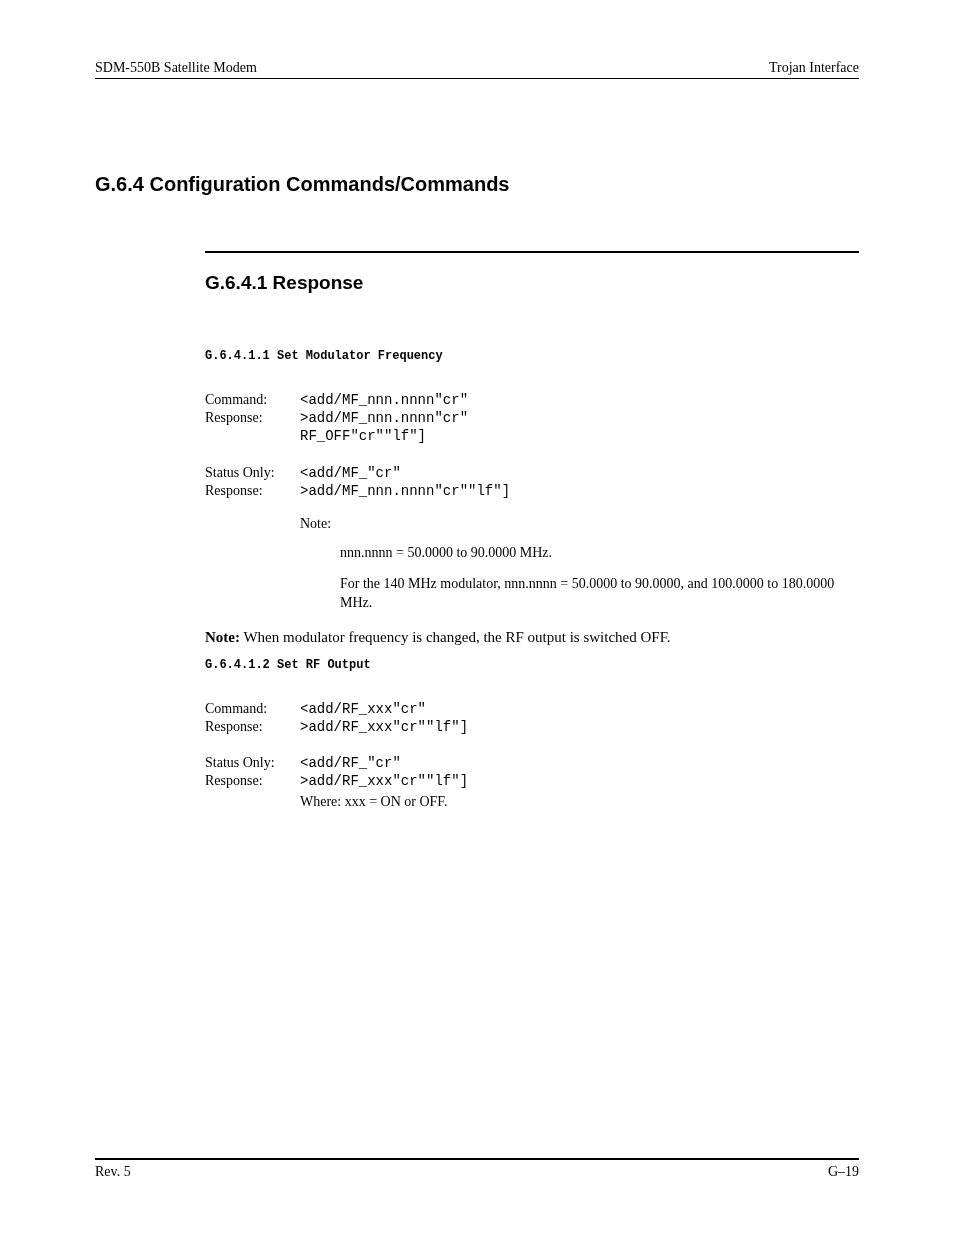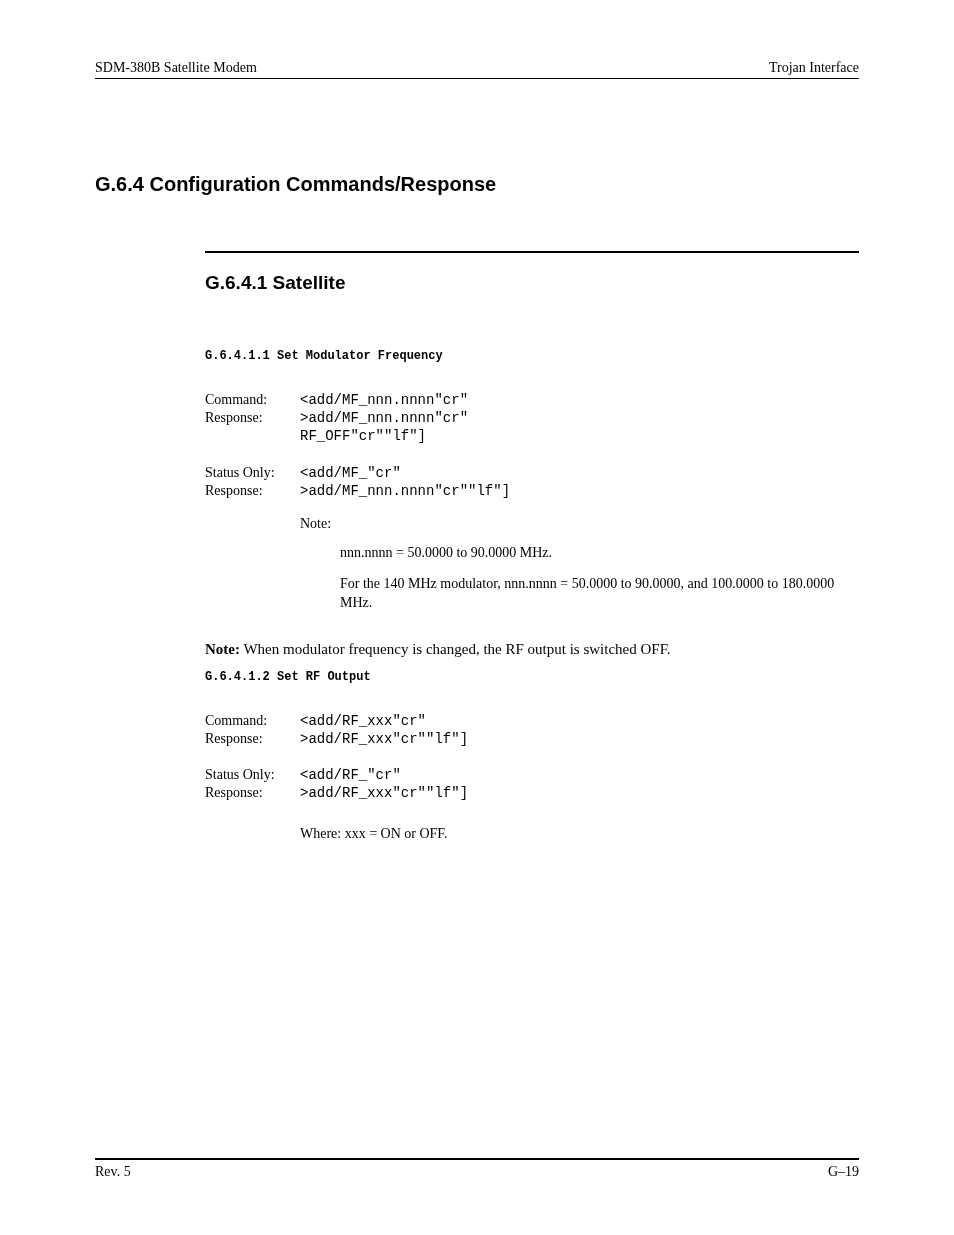--- a/index.html
+++ b/index.html
@@ -75,21 +75,21 @@
       margin-bottom: 12px;
       margin-top: 16px;
     }
     .where-block .where-detail {
       margin-left: 40px;
       margin-bottom: 12px;
       line-height: 1.35;
     }
     .note {
       font-size: 15px;
-      margin-top: 28px;
+      margin-top: 16px;
       font-family: Liberation Serif, serif;
     }
     .note-strong {
       font-weight: bold;
     }
     .footer {
       position: absolute;
       left: 95px;
       right: 95px;
       bottom: 55px;
@@ -100,39 +100,39 @@
     }
     .footer-row {
       display: flex;
       justify-content: space-between;
       font-size: 14px;
       gap: 32px;
     }
     .where-inline {
       margin-left: 95px;
       font-size: 14px;
-      margin-top: 24px;
+      margin-top: 4px;
     }
   </style>
 </head>
 <body>
 
 <div class="page">
 
   <div class="header-row">
-    <span>SDM-380B Satellite Modem</span>
+    <span>SDM-550B Satellite Modem</span>
     <span>Trojan Interface</span>
   </div>
 
-  <h2 class="h-g64">G.6.4  Configuration Commands/Response</h2>
+  <h2 class="h-g64">G.6.4  Configuration Commands/Commands</h2>
 
   <div class="indent-block">
 
     <div class="rule"></div>
-    <h3 class="h-g641">G.6.4.1  Satellite</h3>
+    <h3 class="h-g641">G.6.4.1  Response</h3>
 
     <h3 class="h-g6411">G.6.4.1.1  Set Modulator Frequency</h3>
 
     <div class="cmd-row">
       <span class="cmd-label">Command:</span>
       <span class="cmd-value">&lt;add/MF_nnn.nnnn"cr"</span>
     </div>
     <div class="cmd-row">
       <span class="cmd-label">Response:</span>
       <span class="cmd-value">&gt;add/MF_nnn.nnnn"cr"</span>

